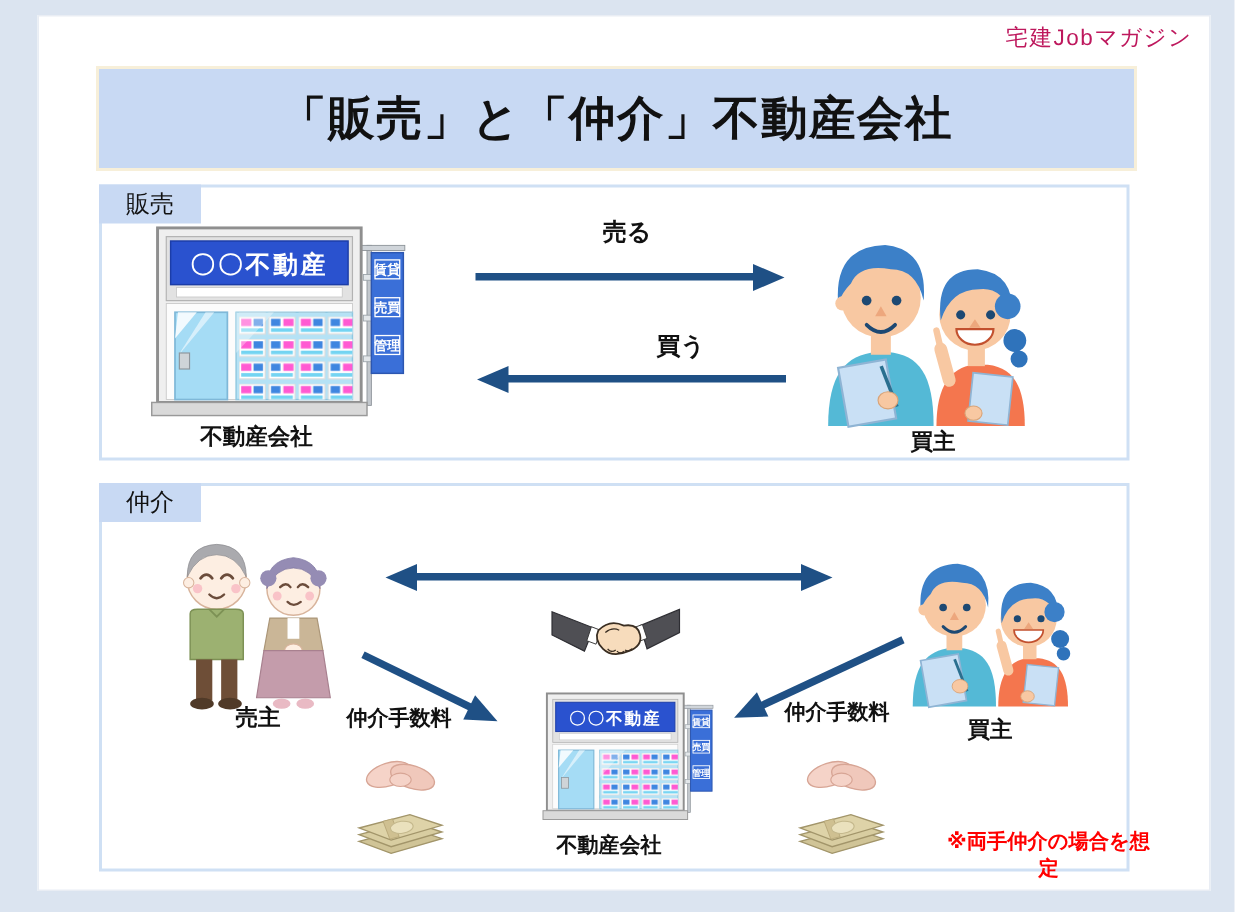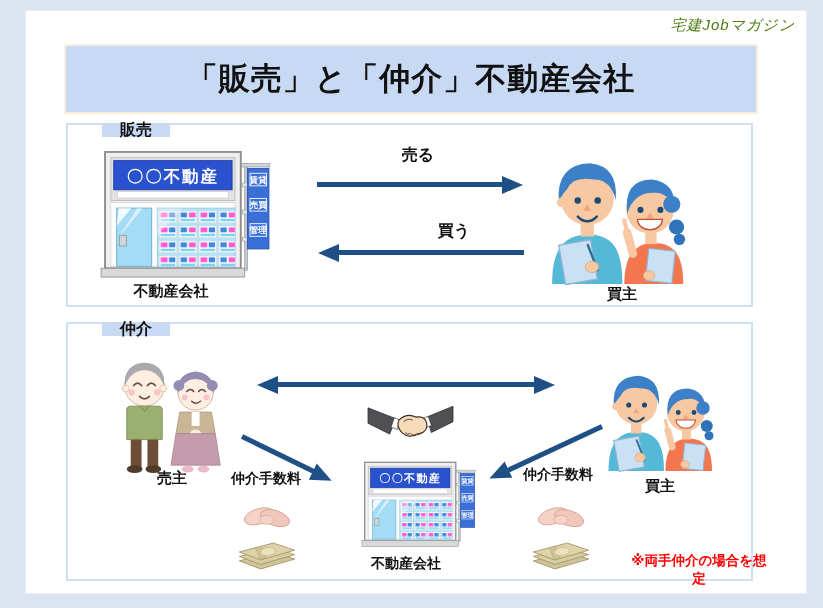--- a/index.html
+++ b/index.html
@@ -8,38 +8,38 @@
     background:#dbe4f0;
     font-family:"Liberation Sans","DejaVu Sans",sans-serif;
     color:#111;
   }
   .card{
     position:absolute;left:25px;top:10px;width:782px;height:584px;
     background:#ffffff;border:1px solid #e9edf4;box-sizing:border-box;
   }
   .watermark{
     position:absolute;top:16px;right:28px;
-    font-size:15px;color:#4d7c0f;letter-spacing:1px;font-weight:500;font-style:italic;
+    font-size:15px;color:#be185d;letter-spacing:1px;font-weight:500;
   }
   .titlebar{
     position:absolute;left:64px;top:44px;width:694px;height:70px;
     background:#c8d9f3;border:2px solid #f7efd9;box-sizing:border-box;
     display:flex;align-items:center;justify-content:center;
   }
   .titlebar span{font-size:31px;font-weight:bold;letter-spacing:1px;}
   .section{
     position:absolute;left:66px;width:687px;
     background:#ffffff;border:2px solid #cfe0f4;box-sizing:border-box;
   }
   #sec-hanbai{top:123px;height:184px;}
   #sec-chukai{top:322px;height:259px;padding-left:33px;}
   .tab{
-    position:absolute;left:-2px;top:-2px;width:68px;height:14px;
+    position:absolute;left:-2px;top:-2px;width:68px;height:26px;
     background:#c8d9f3;display:flex;align-items:center;justify-content:center;
-    font-size:16px;font-weight:bold;margin-left:36px;
+    font-size:16px;font-weight:normal;
   }
   .lbl{position:absolute;font-weight:bold;text-align:center;}
   .lbl-entity{font-size:15px;}
   .lbl-verb{font-size:16px;}
   .lbl-fee{font-size:14px;}
   .note{position:absolute;font-size:13.5px;font-weight:bold;color:#ff0000;text-align:center;margin-left:25px;}
   
   .arrow{position:absolute;height:5px;background:#1f5085;}
   .ah{position:absolute;width:0;height:0;top:50%;margin-top:-9px;
       border-top:9px solid transparent;border-bottom:9px solid transparent;}

